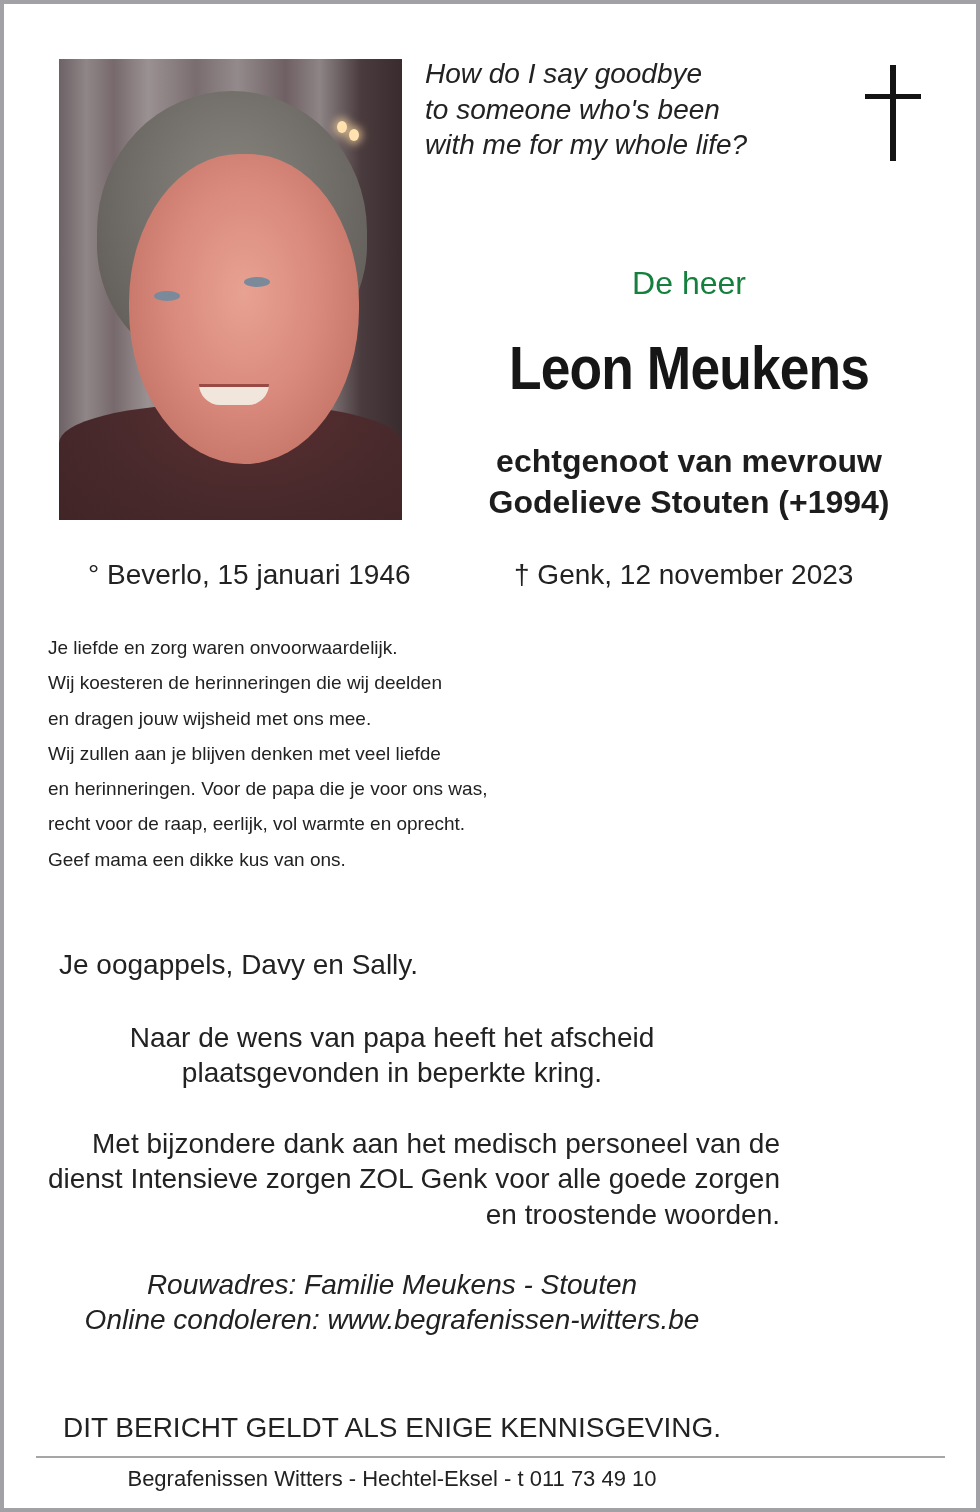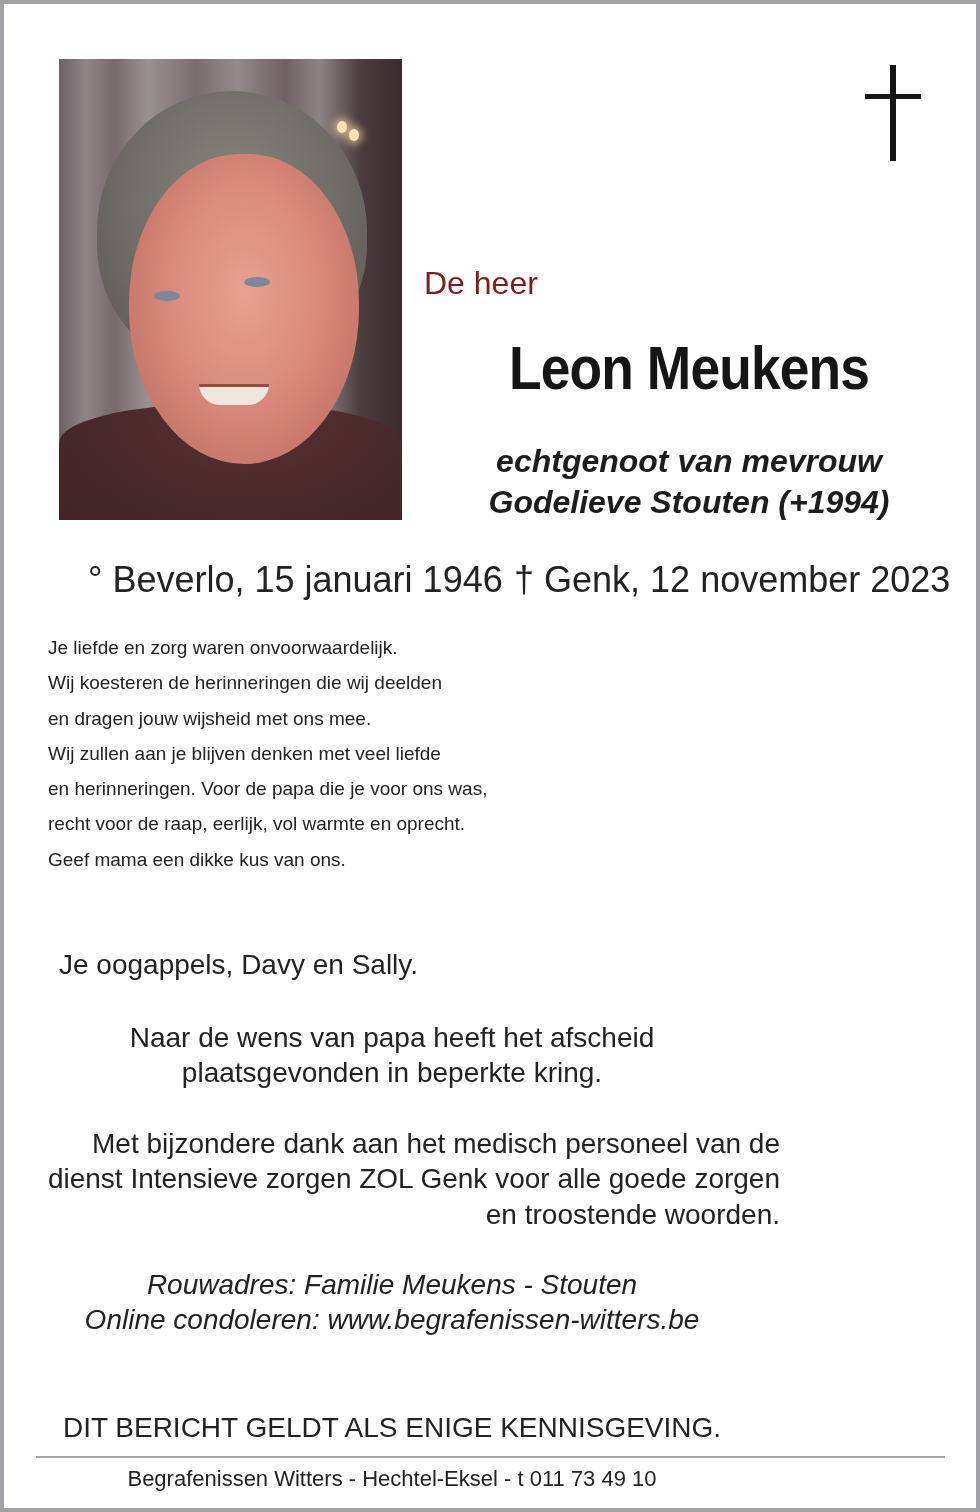--- a/index.html
+++ b/index.html
@@ -14,24 +14,24 @@
     background: radial-gradient(ellipse at 50% 45%, #e8a292 0%, #d98a7c 45%, #c47466 80%, #b56a5e 100%); }
   .photo .eye { position:absolute; width:26px; height:10px; border-radius:50%; background:#7b8a9a; }
   .photo .mouth { position:absolute; left:140px; top:325px; width:70px; height:18px; border-radius:0 0 40px 40px; background:#f1e6dc; border-top:3px solid #9a4a45; }
   .photo .shirt { position:absolute; left:0; top:345px; width:343px; height:130px; background: radial-gradient(ellipse at 55% 0%, #5a2f32 0%, #4a2a2c 50%, #3f2426 100%); border-radius:45% 45% 0 0 / 30% 30% 0 0; }
   .photo .light { position:absolute; width:10px; height:12px; border-radius:50%; background:#ffe2b0; box-shadow:0 0 8px 3px rgba(255,220,160,0.7); }
   .quote { left:421px; top:52px; font-style:italic; font-size:28px; line-height:35.5px; color:#222; }
   .cross { left:861px; top:61px; width:56px; height:96px; }
   .cross .v { position:absolute; left:25px; top:0; width:6px; height:96px; background:#141414; }
   .cross .h { position:absolute; left:0; top:29px; width:56px; height:5px; background:#141414; }
   .inmem { left:419px; top:189px; font-size:28px; color:#222; }
-  .title { left:420px; top:261px; width:530px; text-align:left; font-size:32px; color:#7f1d1d; }
+  .title { left:420px; top:261px; width:530px; text-align:center; font-size:32px; color:#15803d; }
   .name { left:420px; top:328px; width:530px; text-align:center; font-size:62px; font-weight:bold; color:#161616; letter-spacing:-1px; transform:scaleX(0.86); transform-origin:center; }
-  .spouse { left:420px; top:437px; width:530px; text-align:center; font-size:32px; font-weight:bold; line-height:41px; color:#1d1d1d;font-style:italic; }
-  .dates { top:555px; font-size:36px; color:#222; }
+  .spouse { left:420px; top:437px; width:530px; text-align:center; font-size:32px; font-weight:bold; line-height:41px; color:#1d1d1d; }
+  .dates { top:555px; font-size:28px; color:#222; }
   .born { left:84px; }
   .died { left:510px; }
   .poem { left:44px; top:626px; font-size:19px; line-height:35.3px; color:#222; }
   .sign { left:55px; top:945px; font-size:28px; color:#222; }
   .center { left:0; width:776px; text-align:center; font-size:28px; line-height:35.3px; color:#222; }
   .p1 { top:1016px; }
   .p2 { top:1122px;text-align:right; }
   .addr { top:1263px; font-style:italic; }
   .notice { top:1406px; }
   .sep { left:32px; top:1452px; width:909px; height:2px; background:#a6a6a6; }
@@ -46,20 +46,25 @@
     <div class="light" style="left:278px;top:62px;"></div>
     <div class="light" style="left:290px;top:70px;"></div>
     <div class="hair"></div>
     <div class="shirt"></div>
     <div class="face"></div>
     <div class="eye" style="left:95px;top:232px;"></div>
     <div class="eye" style="left:185px;top:218px;"></div>
     <div class="mouth"></div>
   </div>
 
+  <div class="abs quote">
+    <div>How do I say goodbye</div>
+    <div>to someone who's been</div>
+    <div>with me for my whole life?</div>
+  </div>
 
   <div class="abs cross">
     <div class="v"></div>
     <div class="h"></div>
   </div>
 
   <div class="abs title">De heer</div>
   <div class="abs name">Leon Meukens</div>
 
   <div class="abs spouse">

